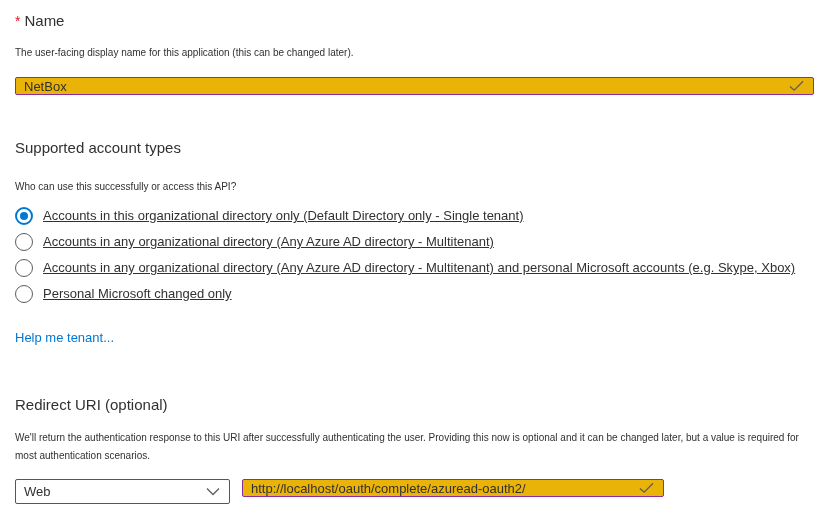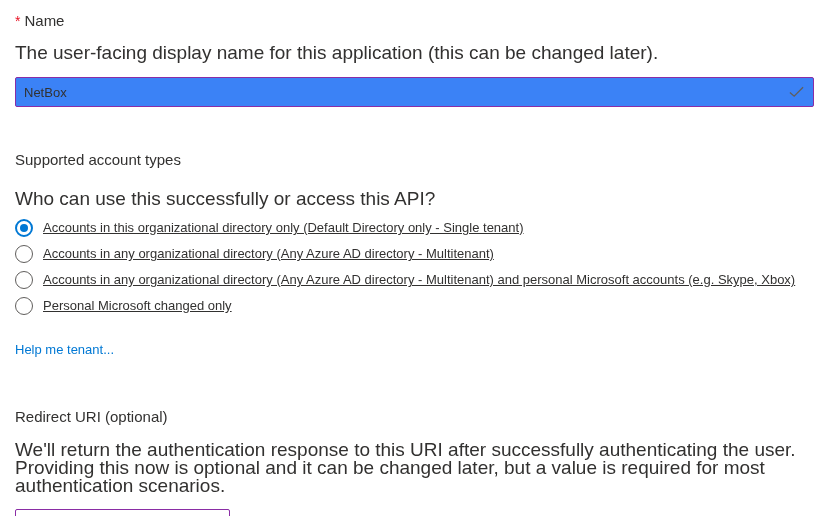--- a/index.html
+++ b/index.html
@@ -9,25 +9,25 @@
     font-family:"Liberation Sans", sans-serif;
     color:#323130;
     padding:12px 15px 0 15px;
     overflow:hidden;
   }
   .section-title {
     font-size:15px; font-weight:400; color:#323130; line-height:18px;
   }
   .required-marker { color:#e81123; margin-right:4px; font-size:14px; }
   .hint {
-    font-size:19px; line-height:18px; color:#323130; max-width:799px;
+    font-size:10px; line-height:18px; color:#323130; max-width:799px;
   }
   .field {
-    height:30px; border:1px solid #8a2da5; border-radius:2px;
-    display:flex; align-items:center; background:#3b82f6;justify-content:space-between;
+    height:18px; border:1px solid #8a2da5; border-radius:2px;
+    display:flex; align-items:center; background:#eab308;justify-content:space-between;
   }
   .field input {
     border:none; outline:none; background:transparent;
     flex:1 1 auto; min-width:0;
     font-family:"Liberation Sans", sans-serif;
     font-size:13px; color:#323130; padding:0 8px; height:100%;
   }
   .field .trail-icon { flex:0 0 auto; margin-right:9px; display:flex; align-items:center; }
   .name-field { width:799px; margin-top:15px; }
   .radio-row { display:flex; align-items:center; margin-bottom:8px; height:18px; }
@@ -125,16 +125,24 @@
 
 <div class="row-bottom">
   <div class="platform-dropdown">
     <span class="value">Web</span>
     <span style="display:flex;align-items:center;">
       <svg width="14" height="9" viewBox="0 0 14 9">
           <path d="M1 1.5 L7 7.5 L13 1.5" stroke="#605e5c" stroke-width="1.3" fill="none"></path>
         </svg>
     </span>
   </div>
+  <div class="field uri-field">
+    <input type="text" value="http://localhost/oauth/complete/azuread-oauth2/" style="">
+    <span class="trail-icon">
+      <svg width="15" height="12" viewBox="0 0 16 12">
+          <path d="M1 6.5 L5.5 10.5 L15 1" stroke="#605e5c" stroke-width="1.4" fill="none"></path>
+        </svg>
+    </span>
+  </div>
 </div>
 
 
 
 
 </body></html>

